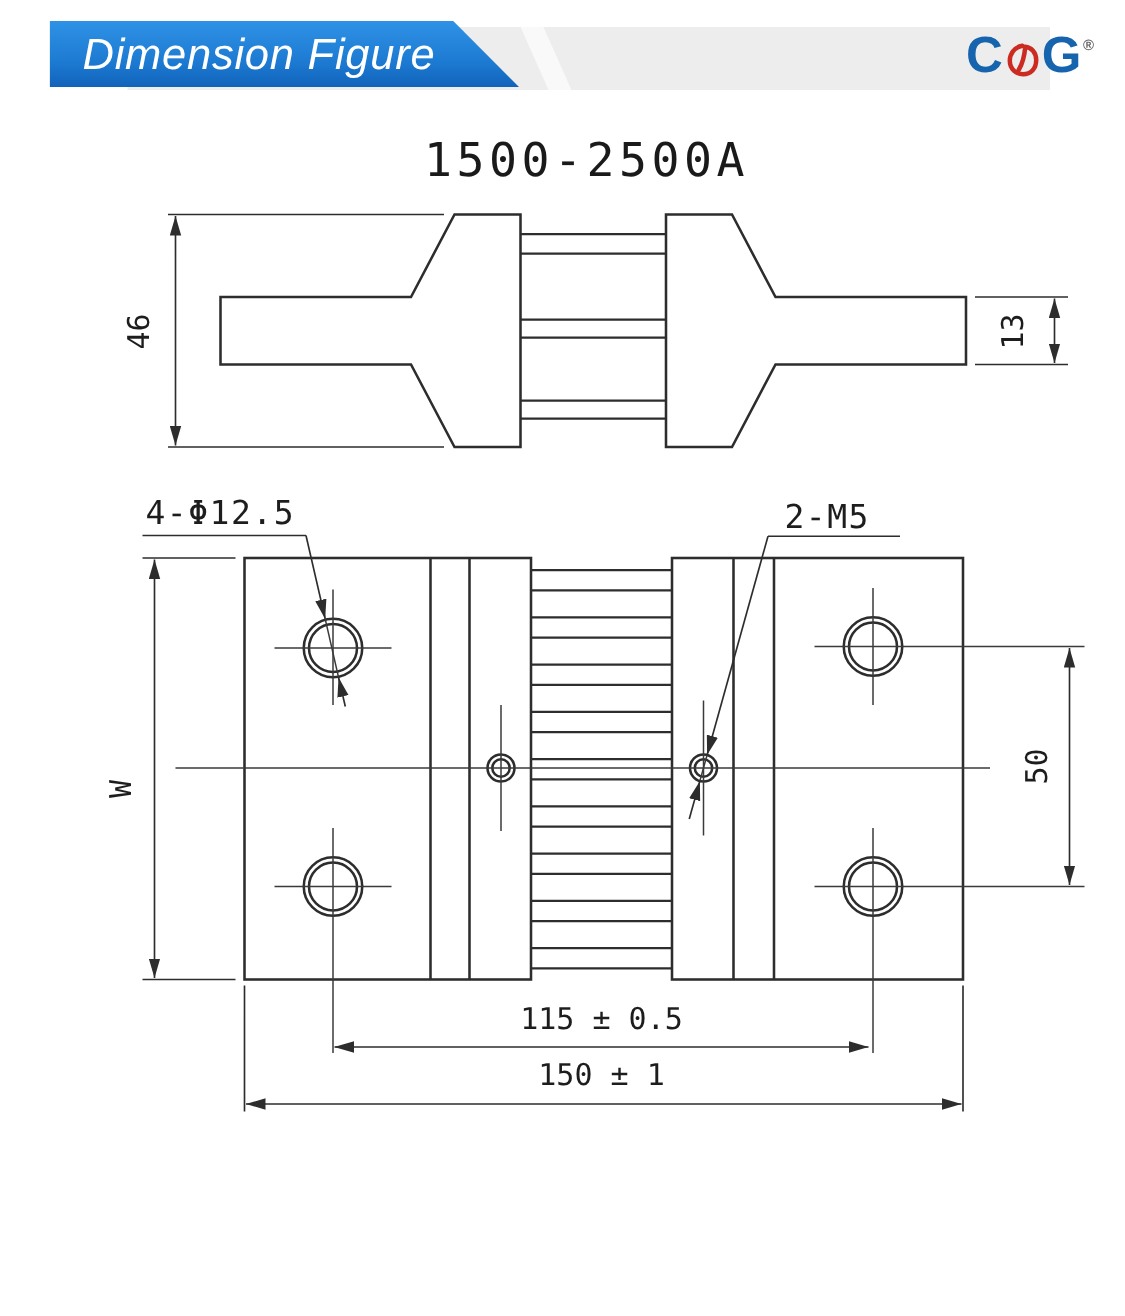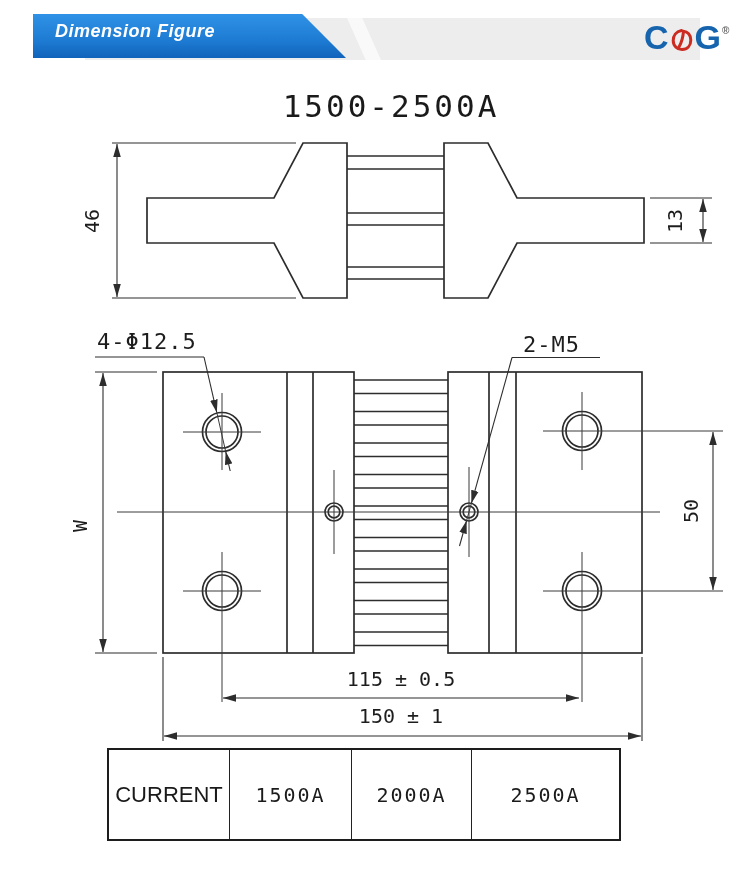--- a/index.html
+++ b/index.html
@@ -17,21 +17,21 @@
     background:#fafafa;opacity:.9;
     clip-path:polygon(0 0,45% 0,100% 100%,55% 100%);
   }
   .hdr-banner{
     position:absolute;left:33px;top:14px;width:313px;height:44px;
     background:linear-gradient(180deg,#2f92e6 0%,#1d7ad2 62%,#1163ba 100%);
     clip-path:polygon(0 0,86% 0,100% 100%,0 100%);
   }
   .hdr-title{
     position:absolute;left:22px;top:7px;width:260px;
-    color:#ffffff;font-size:18px;font-weight:bold;font-style:italic;
+    color:#ffffff;font-size:29px;font-weight:normal;font-style:italic;
     letter-spacing:.5px;white-space:nowrap;
   }
   .logo{
     position:absolute;left:644px;top:17px;height:40px;display:flex;
     align-items:center;font-weight:bold;white-space:nowrap;
   }
   .logo .blue{color:#1664ad;font-size:34px;line-height:34px;}
   .logo .no-wrap{display:inline-block;width:24px;height:26px;margin:6px 1px 0 1px;}
   .logo sup{color:#666;font-size:10px;vertical-align:top;position:relative;top:-7px;left:1px;}
   
@@ -217,20 +217,14 @@
       <line class="dim" x1="512" y1="357.5" x2="600" y2="357.5"></line>
       <line class="dim" x1="512" y1="357.5" x2="471.4" y2="503.3" marker-end="url(#arr)"></line>
       <line class="cl" x1="471.4" y1="503.3" x2="466.6" y2="520.6"></line>
       <line class="dim" x1="466.6" y1="520.6" x2="459.5" y2="546" marker-start="url(#arr)"></line>
     </g>
   </g>
 </svg>
 
 <table class="spec-table">
   <tbody>
-    <tr>
-      <td class="hd" style="width:120px">CURRENT</td>
-      <td style="width:121px">1500A</td>
-      <td style="width:119px">2000A</td>
-      <td style="width:147px">2500A</td>
-    </tr>
   </tbody>
 </table>
 
 </body></html>

